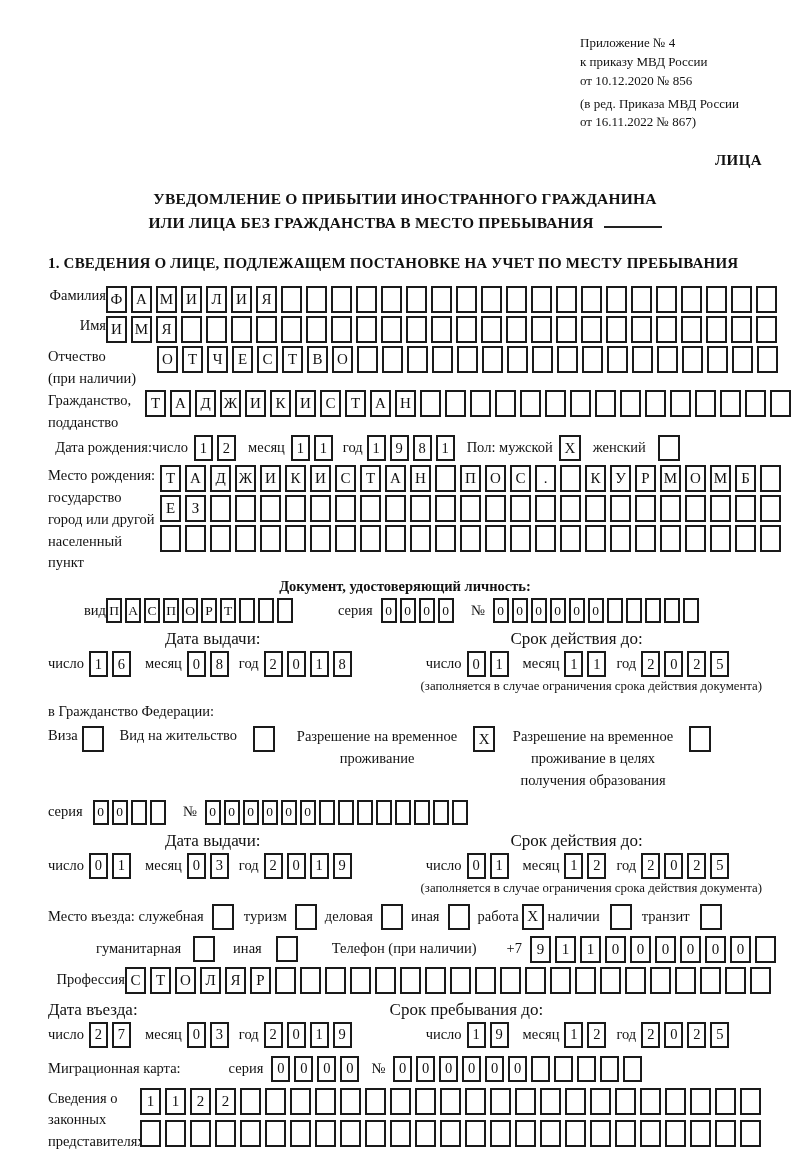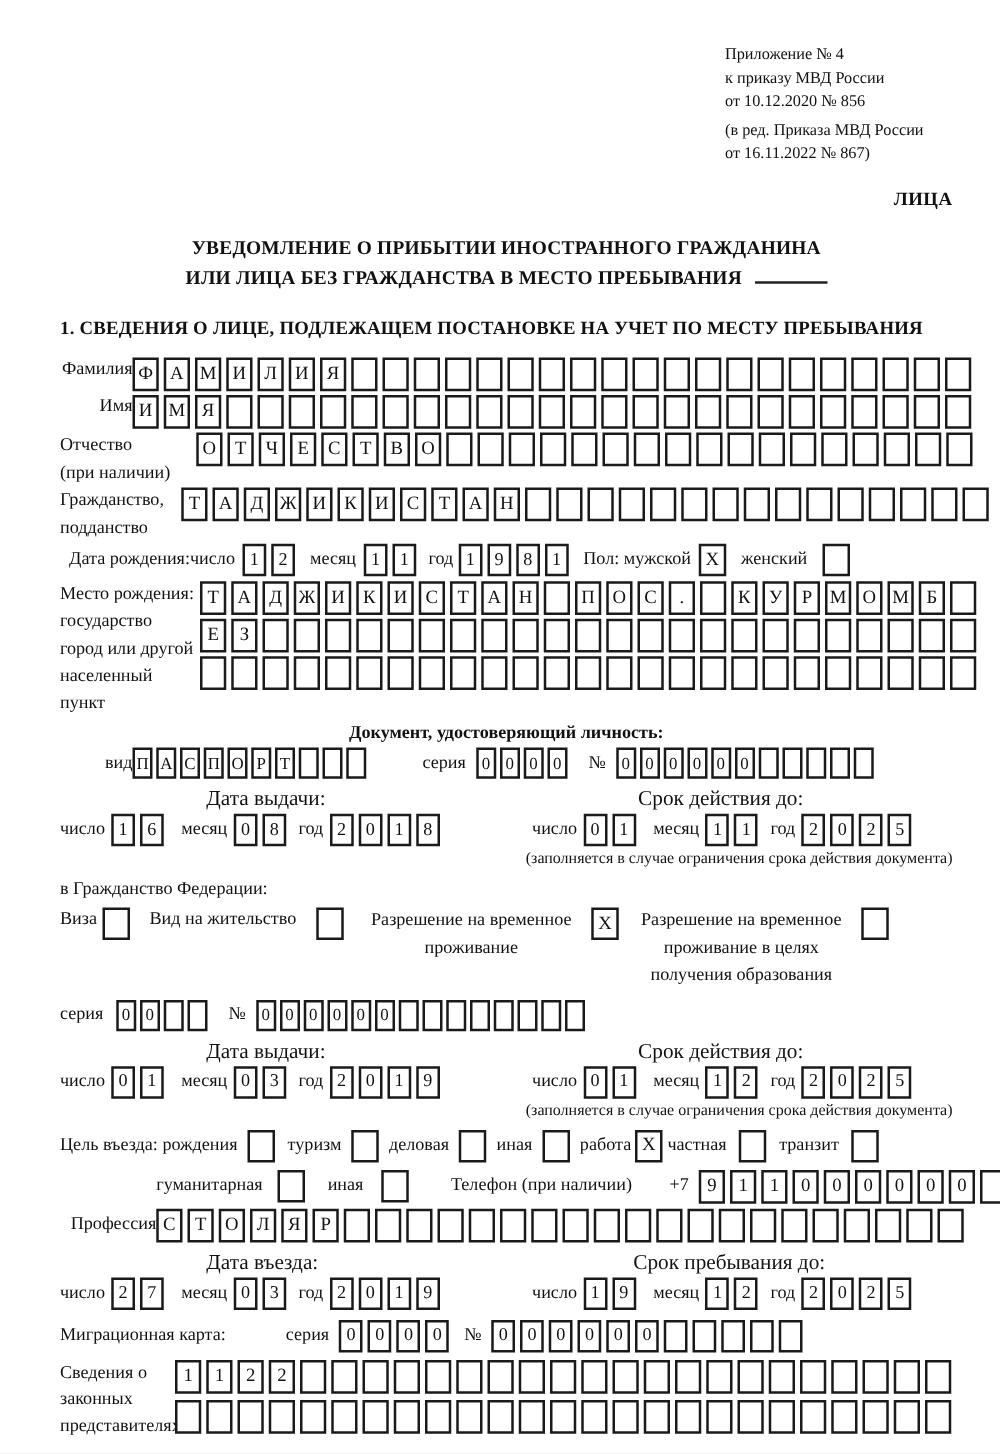--- a/index.html
+++ b/index.html
@@ -482,38 +482,38 @@
           <span class="cell">2</span>
           <span class="cell">0</span>
           <span class="cell">2</span>
           <span class="cell">5</span>
         </span>
     </div>
   </div>
   <div class="note-right">(заполняется в случае ограничения срока действия документа)</div>
 
   <div class="row" style="margin-top:8px;align-items:center">
-    <span class="lbl">Цель въезда: рождения</span>
+    <span class="lbl">Место въезда: служебная</span>
     <span class="cbox" style="margin-left:8px"></span>
     <span class="lbl" style="margin-left:10px">туризм</span>
     <span class="cbox" style="margin-left:8px"></span>
     <span class="lbl" style="margin-left:8px">деловая</span>
     <span class="cbox" style="margin-left:8px"></span>
     <span class="lbl" style="margin-left:8px">иная</span>
     <span class="cbox" style="margin-left:8px"></span>
     <span class="lbl" style="margin-left:8px">работа</span>
     <span class="cbox" style="margin-left:3px">X</span>
-    <span class="lbl" style="margin-left:4px">частная</span>
+    <span class="lbl" style="margin-left:4px">наличии</span>
     <span class="cbox" style="margin-left:10px"></span>
     <span class="lbl" style="margin-left:10px">транзит</span>
     <span class="cbox" style="margin-left:10px"></span>
   </div>
 
   <div class="row" style="margin-top:6px;align-items:center">
-    <span class="lbl" style="margin-left:77px">гуманитарная</span>
+    <span class="lbl" style="margin-left:48px">гуманитарная</span>
     <span class="cbox" style="margin-left:12px"></span>
     <span class="lbl" style="margin-left:18px">иная</span>
     <span class="cbox" style="margin-left:14px"></span>
     <span class="lbl" style="margin-left:34px">Телефон (при наличии)</span>
     <span class="lbl" style="margin-left:30px">+7</span>
     <span class="cells" style="margin-left:8px">
         <span class="cell">9</span>
         <span class="cell">1</span>
         <span class="cell">1</span>
         <span class="cell">0</span>
@@ -552,21 +552,21 @@
         <span class="cell"></span>
         <span class="cell"></span>
         <span class="cell"></span>
         <span class="cell"></span>
         <span class="cell"></span>
         <span class="cell"></span>
       </span>
   </div>
 
   <div class="date-heads">
-    <span style="margin-left:117px">Дата въезда:</span>
+    <span style="">Дата въезда:</span>
     <span style="margin-left:252px">Срок пребывания до:</span>
   </div>
   <div class="dates dt">
     <div class="dgroup">
       <span class="lbl">число</span>
       <span class="cells">
           <span class="cell">2</span>
           <span class="cell">7</span>
         </span>
       <span class="lbl" style="margin-left:10px">месяц</span>

